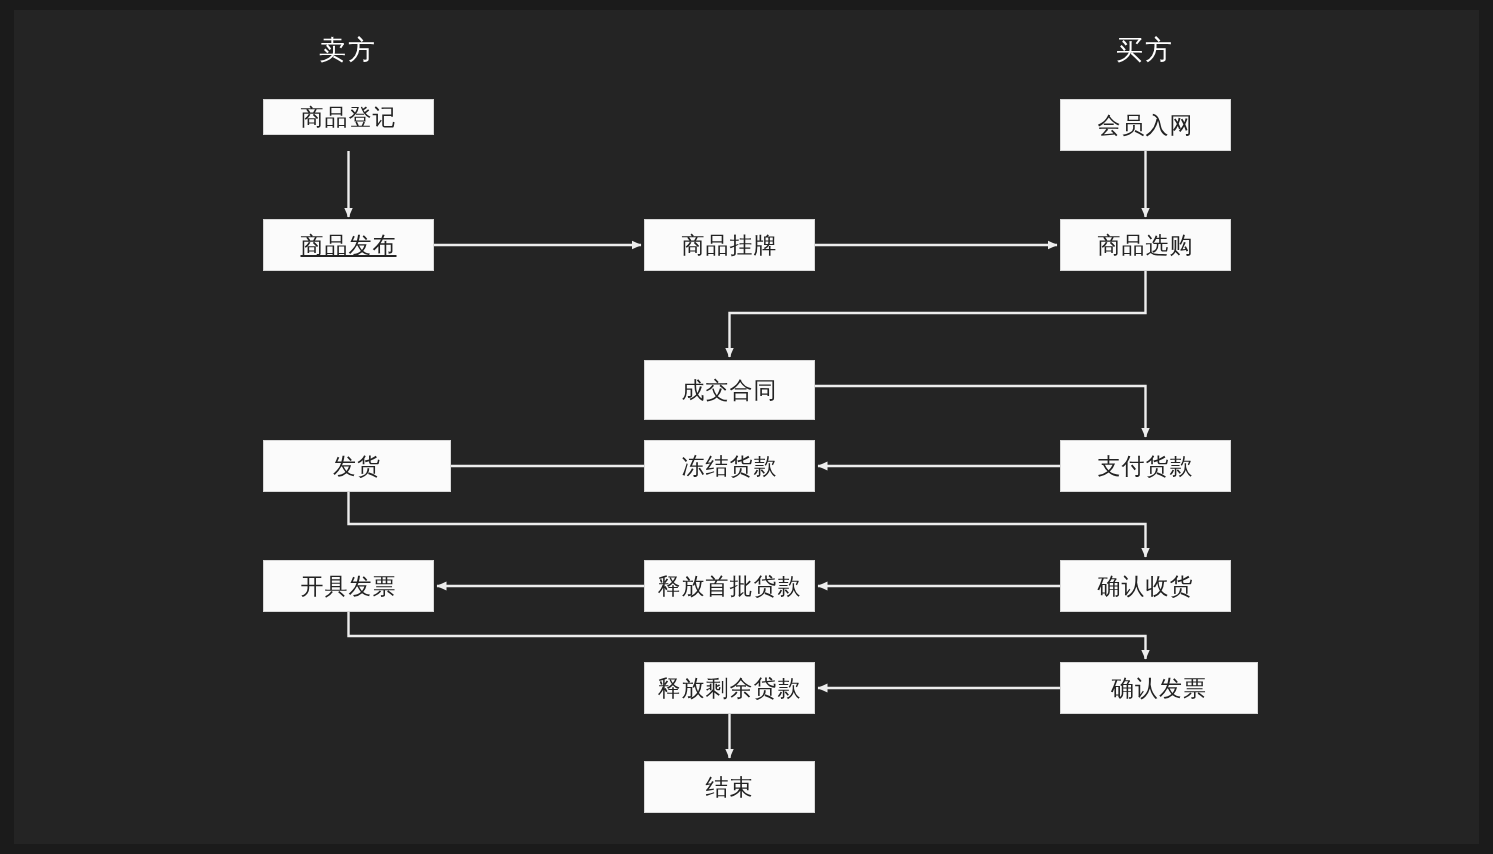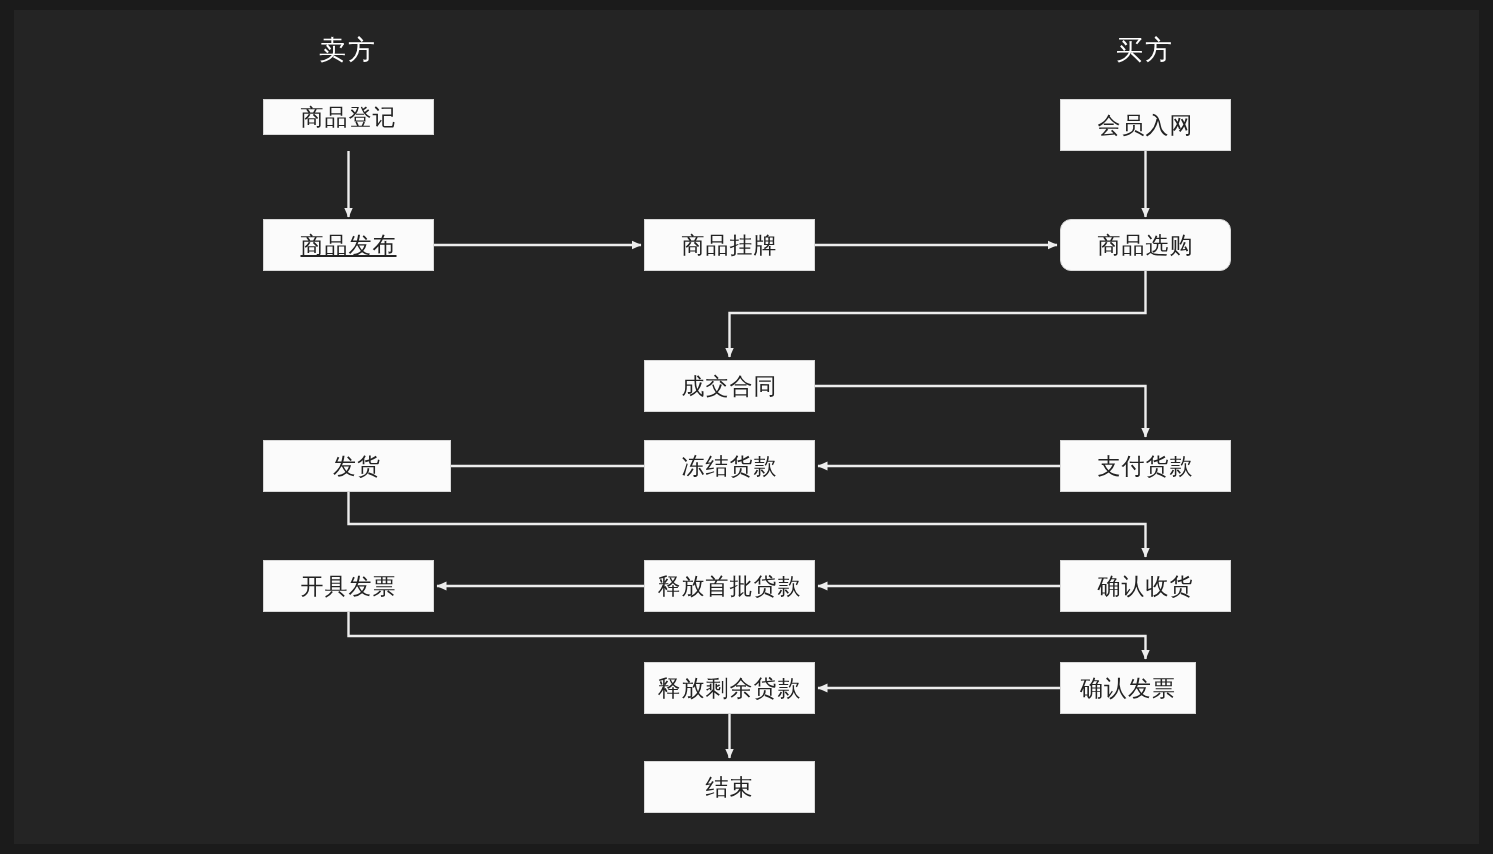--- a/index.html
+++ b/index.html
@@ -99,25 +99,25 @@
 
   <div id="lanes">
       <div class="lane-title" style="left: 228px; top: 32px; width: 240px;">卖方</div>
       <div class="lane-title" style="left: 1025px; top: 32px; width: 240px;">买方</div>
     </div>
   <div id="nodes">
       <div class="node" style="left: 263px; top: 99px; width: 171px; height: 36px;">商品登记</div>
       <div class="node" style="left: 263px; top: 219px; width: 171px; height: 52px; text-decoration: underline;">商品发布</div>
       <div class="node" style="left: 644px; top: 219px; width: 171px; height: 52px;">商品挂牌</div>
       <div class="node" style="left: 1060px; top: 99px; width: 171px; height: 52px;">会员入网</div>
-      <div class="node" style="left: 1060px; top: 219px; width: 171px; height: 52px; border-radius: 11px;">商品选购</div>
-      <div class="node" style="left: 644px; top: 360px; width: 171px; height: 52px;">成交合同</div>
+      <div class="node" style="left: 1060px; top: 219px; width: 171px; height: 52px;">商品选购</div>
+      <div class="node" style="left: 644px; top: 360px; width: 171px; height: 60px;">成交合同</div>
       <div class="node" style="left: 1060px; top: 440px; width: 171px; height: 52px;">支付货款</div>
       <div class="node" style="left: 644px; top: 440px; width: 171px; height: 52px;">冻结货款</div>
       <div class="node" style="left: 263px; top: 440px; width: 188px; height: 52px;">发货</div>
       <div class="node" style="left: 1060px; top: 560px; width: 171px; height: 52px;">确认收货</div>
       <div class="node" style="left: 644px; top: 560px; width: 171px; height: 52px;">释放首批贷款</div>
       <div class="node" style="left: 263px; top: 560px; width: 171px; height: 52px;">开具发票</div>
-      <div class="node" style="left: 1060px; top: 662px; width: 136px; height: 52px;">确认发票</div>
+      <div class="node" style="left: 1060px; top: 662px; width: 198px; height: 52px;">确认发票</div>
       <div class="node" style="left: 644px; top: 662px; width: 171px; height: 52px;">释放剩余贷款</div>
       <div class="node" style="left: 644px; top: 761px; width: 171px; height: 52px;">结束</div>
     </div>
 </div>
 
 </body></html>

